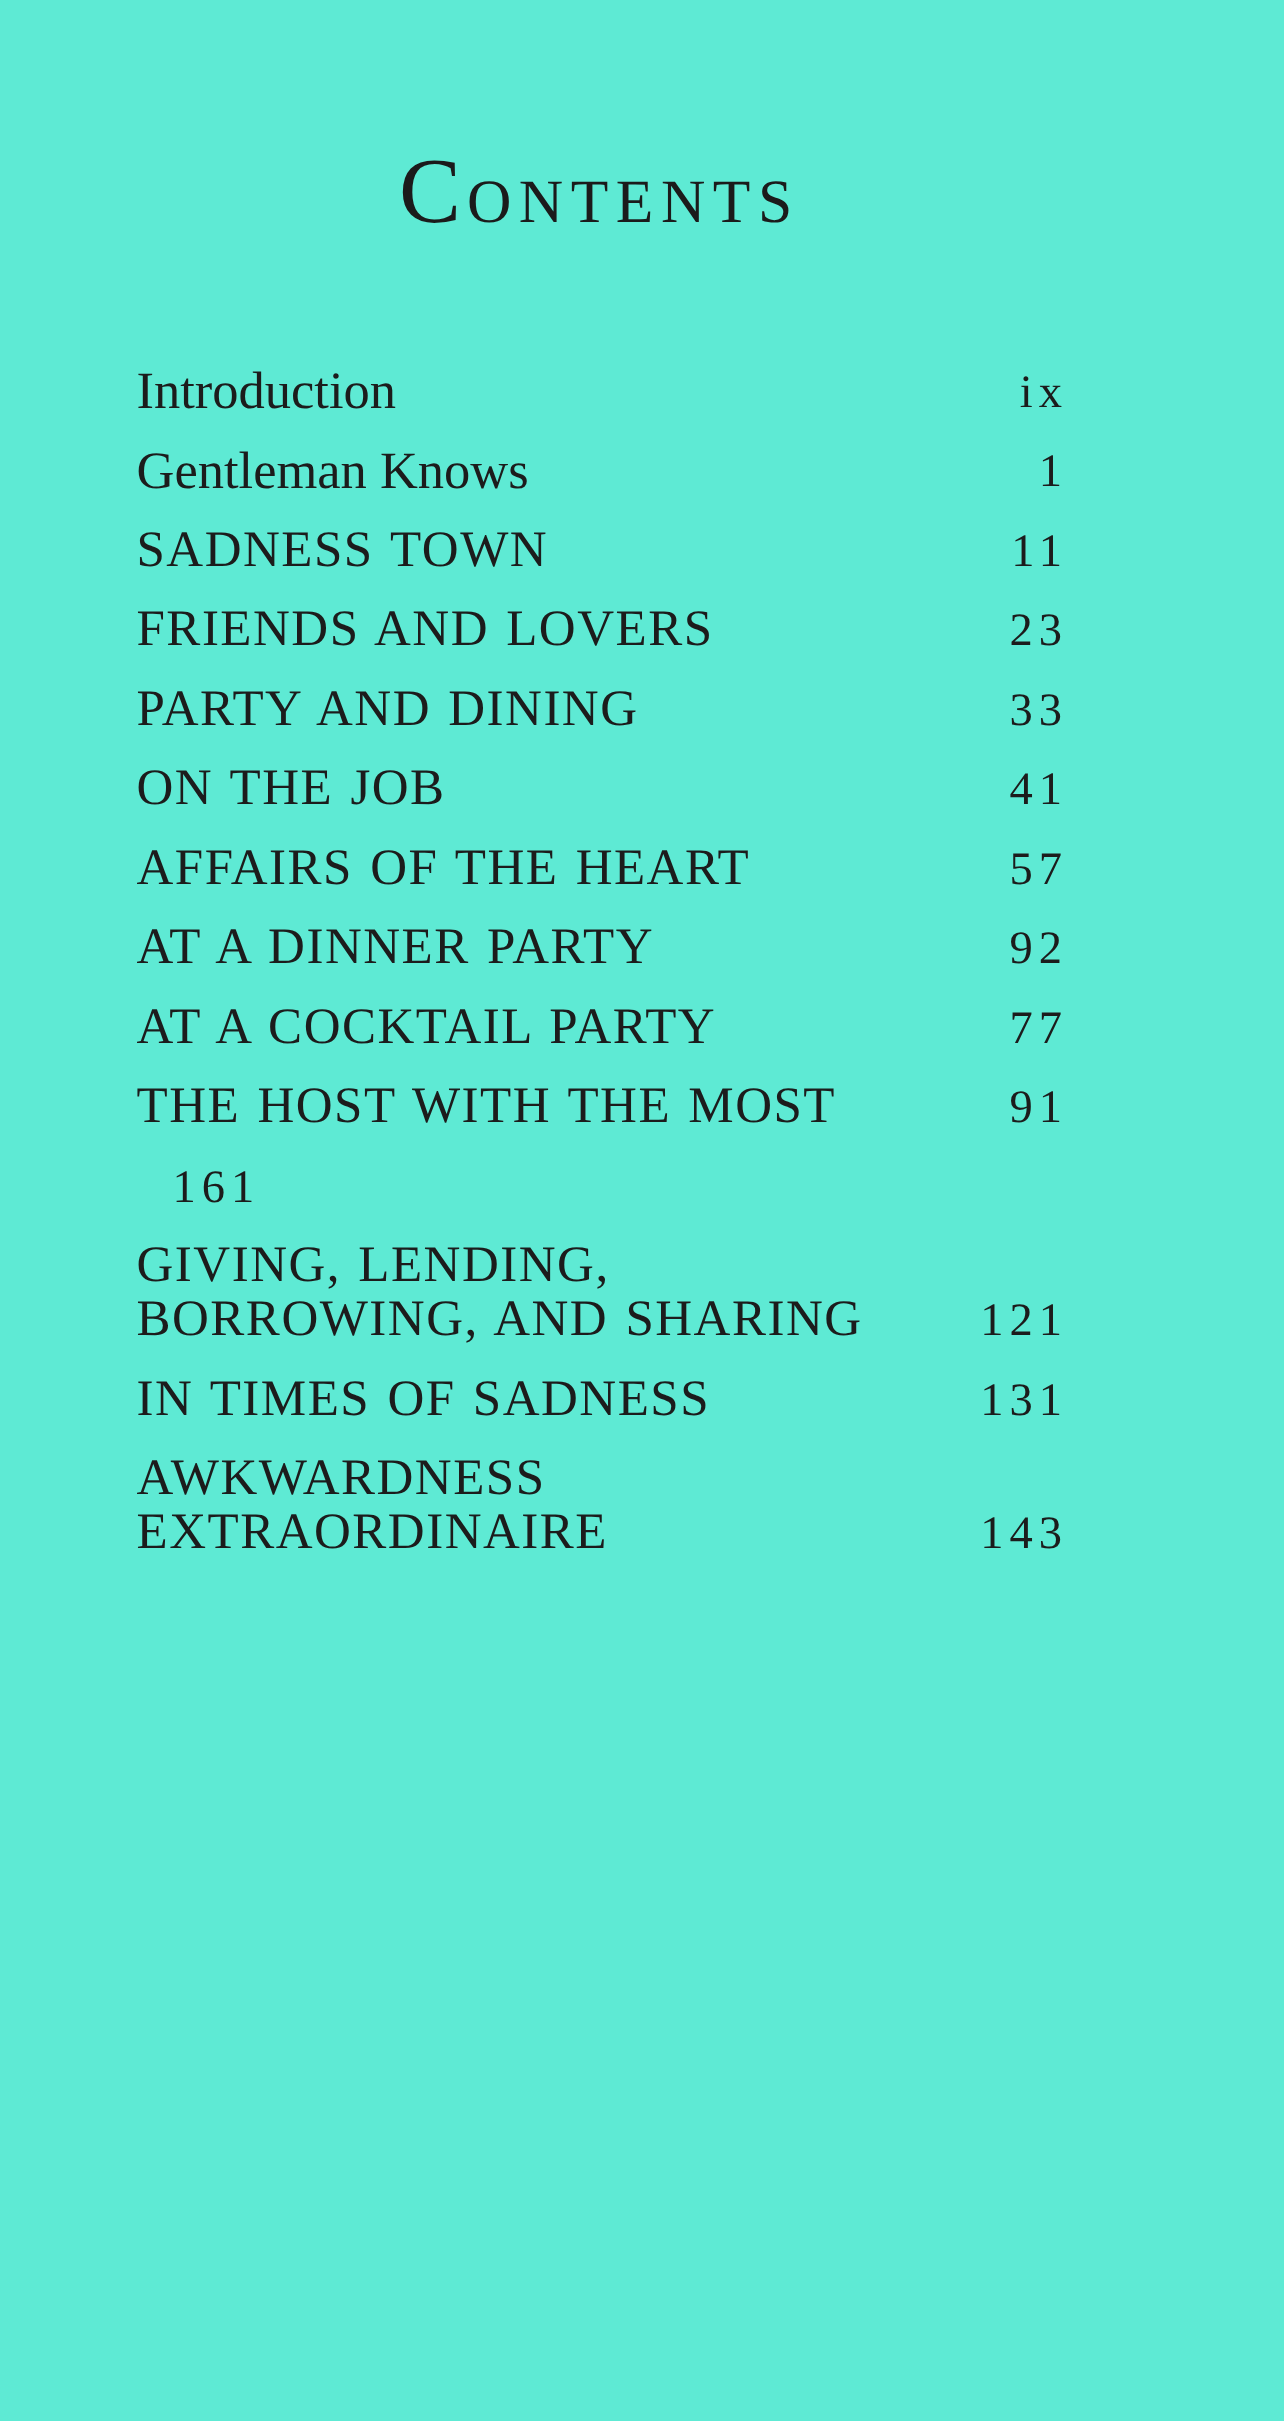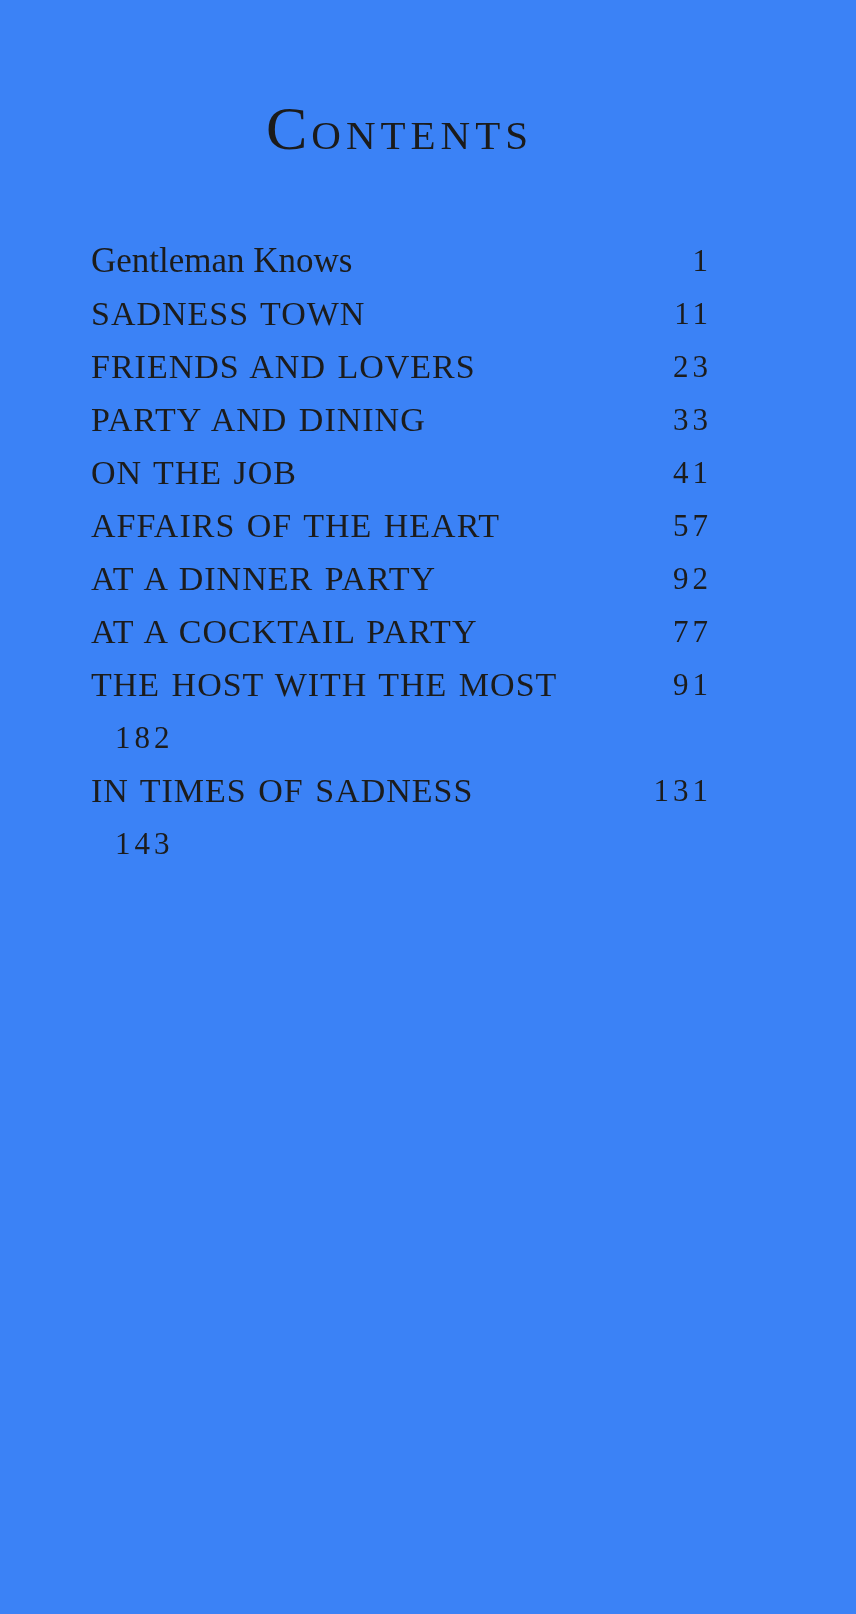--- a/index.html
+++ b/index.html
@@ -11,21 +11,21 @@
     height: 1614px;
     background: #ffffff;
     position: relative;
     font-family: "Liberation Serif", "DejaVu Serif", serif;
     color: #1c1c1c;
     overflow: hidden;
   }
   .page {
     position: absolute;
     inset: 0;
-    background: #3b82f6;
+    background: #5eead4;
   }
   .content {
     position: absolute;
     left: 91px;
     top: 0;
     width: 617px; 
     height: 100%;
   }
   .title {
     position: absolute;
@@ -88,20 +88,26 @@
 </head>
 <body>
 
 <div class="page">
   <div class="content">
 
     <h1 class="title"><span class="t-init">C</span><span class="t-rest">ONTENTS</span></h1>
 
     <div class="toc">
 
+      <div class="row mixed">
+        <div class="t">
+            <span class="ln">Introduction</span>
+          </div>
+        <div class="num">ix</div>
+      </div>
 
       <div class="row mixed">
         <div class="t">
           <span class="ln">Gentleman Knows</span>
         </div>
         <div class="num">1</div>
       </div>
 
       <div class="row caps">
         <div class="t">
@@ -153,31 +159,41 @@
       </div>
 
       <div class="row caps">
         <div class="t">
             <span class="ln">THE HOST WITH THE MOST</span>
           </div>
         <div class="num">91</div>
       </div>
 
       <div class="row caps">
-        <div class="num">182</div>
+        <div class="num">161</div>
       </div>
 
+      <div class="row caps">
+        <div class="t">
+          <span class="ln">GIVING, LENDING,</span>
+          <span class="ln">BORROWING, AND SHARING</span>
+        </div>
+        <div class="num">121</div>
+      </div>
 
       <div class="row caps">
         <div class="t">
             <span class="ln">IN TIMES OF SADNESS</span>
           </div>
         <div class="num">131</div>
       </div>
 
       <div class="row caps">
+        <div class="t">
+            <span class="ln">AWKWARDNESS EXTRAORDINAIRE</span>
+          </div>
         <div class="num">143</div>
       </div>
 
 
     </div>
   </div>
 </div>
 
 </body></html>

